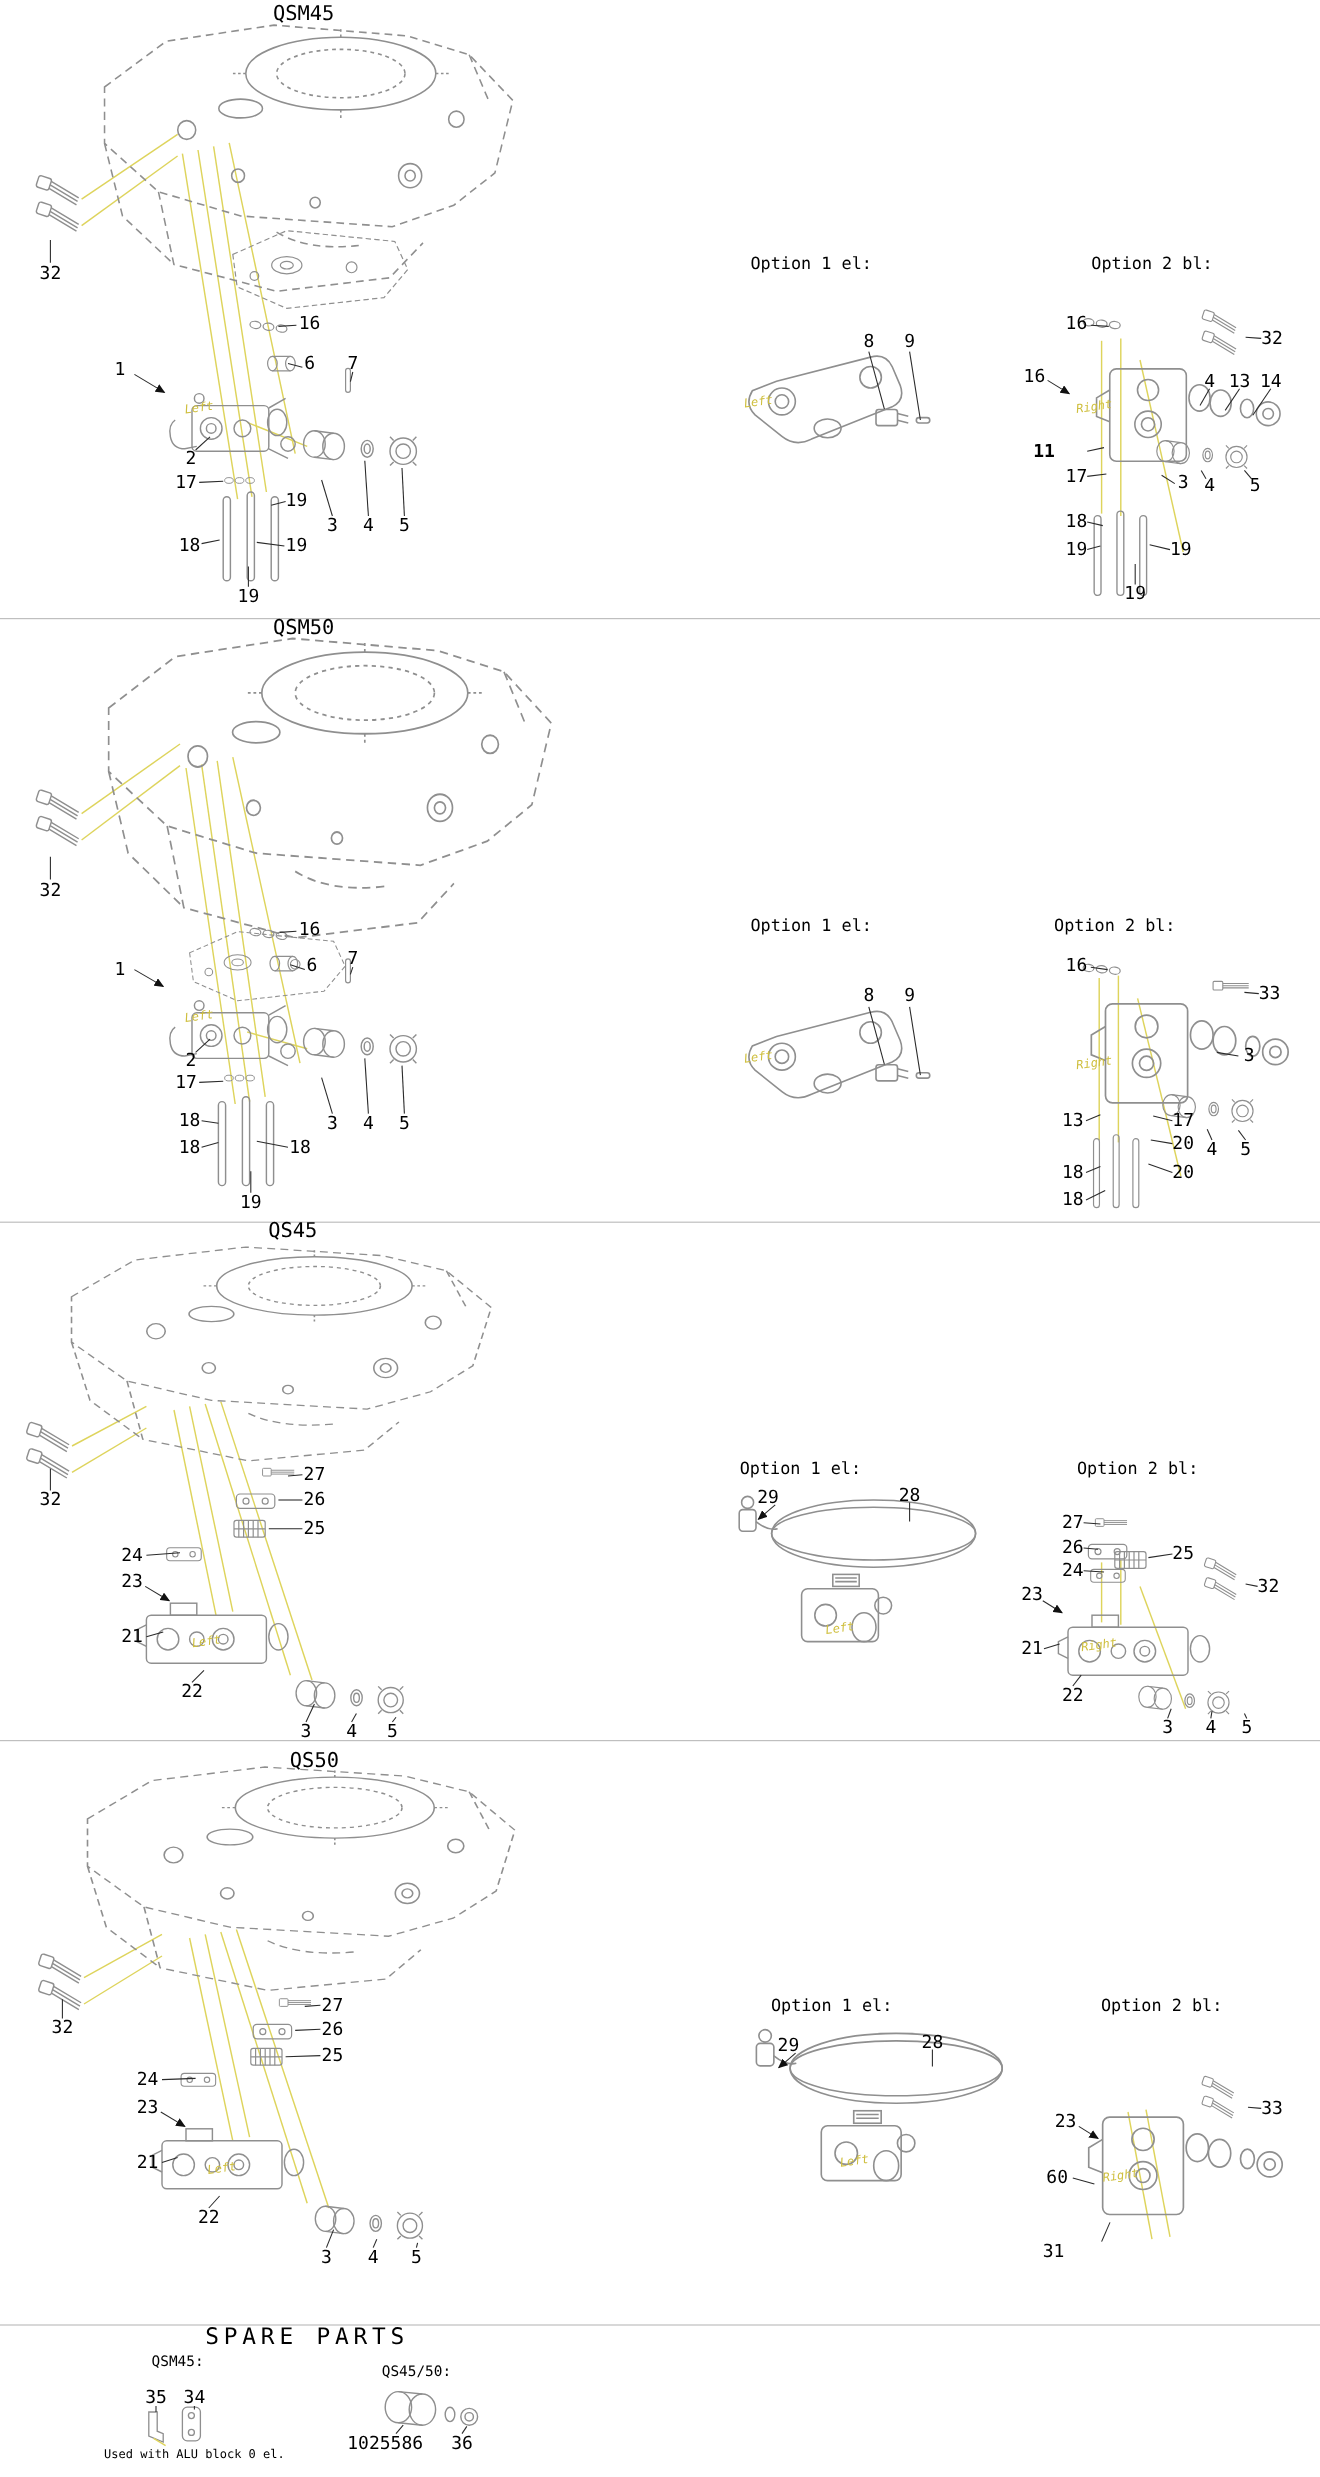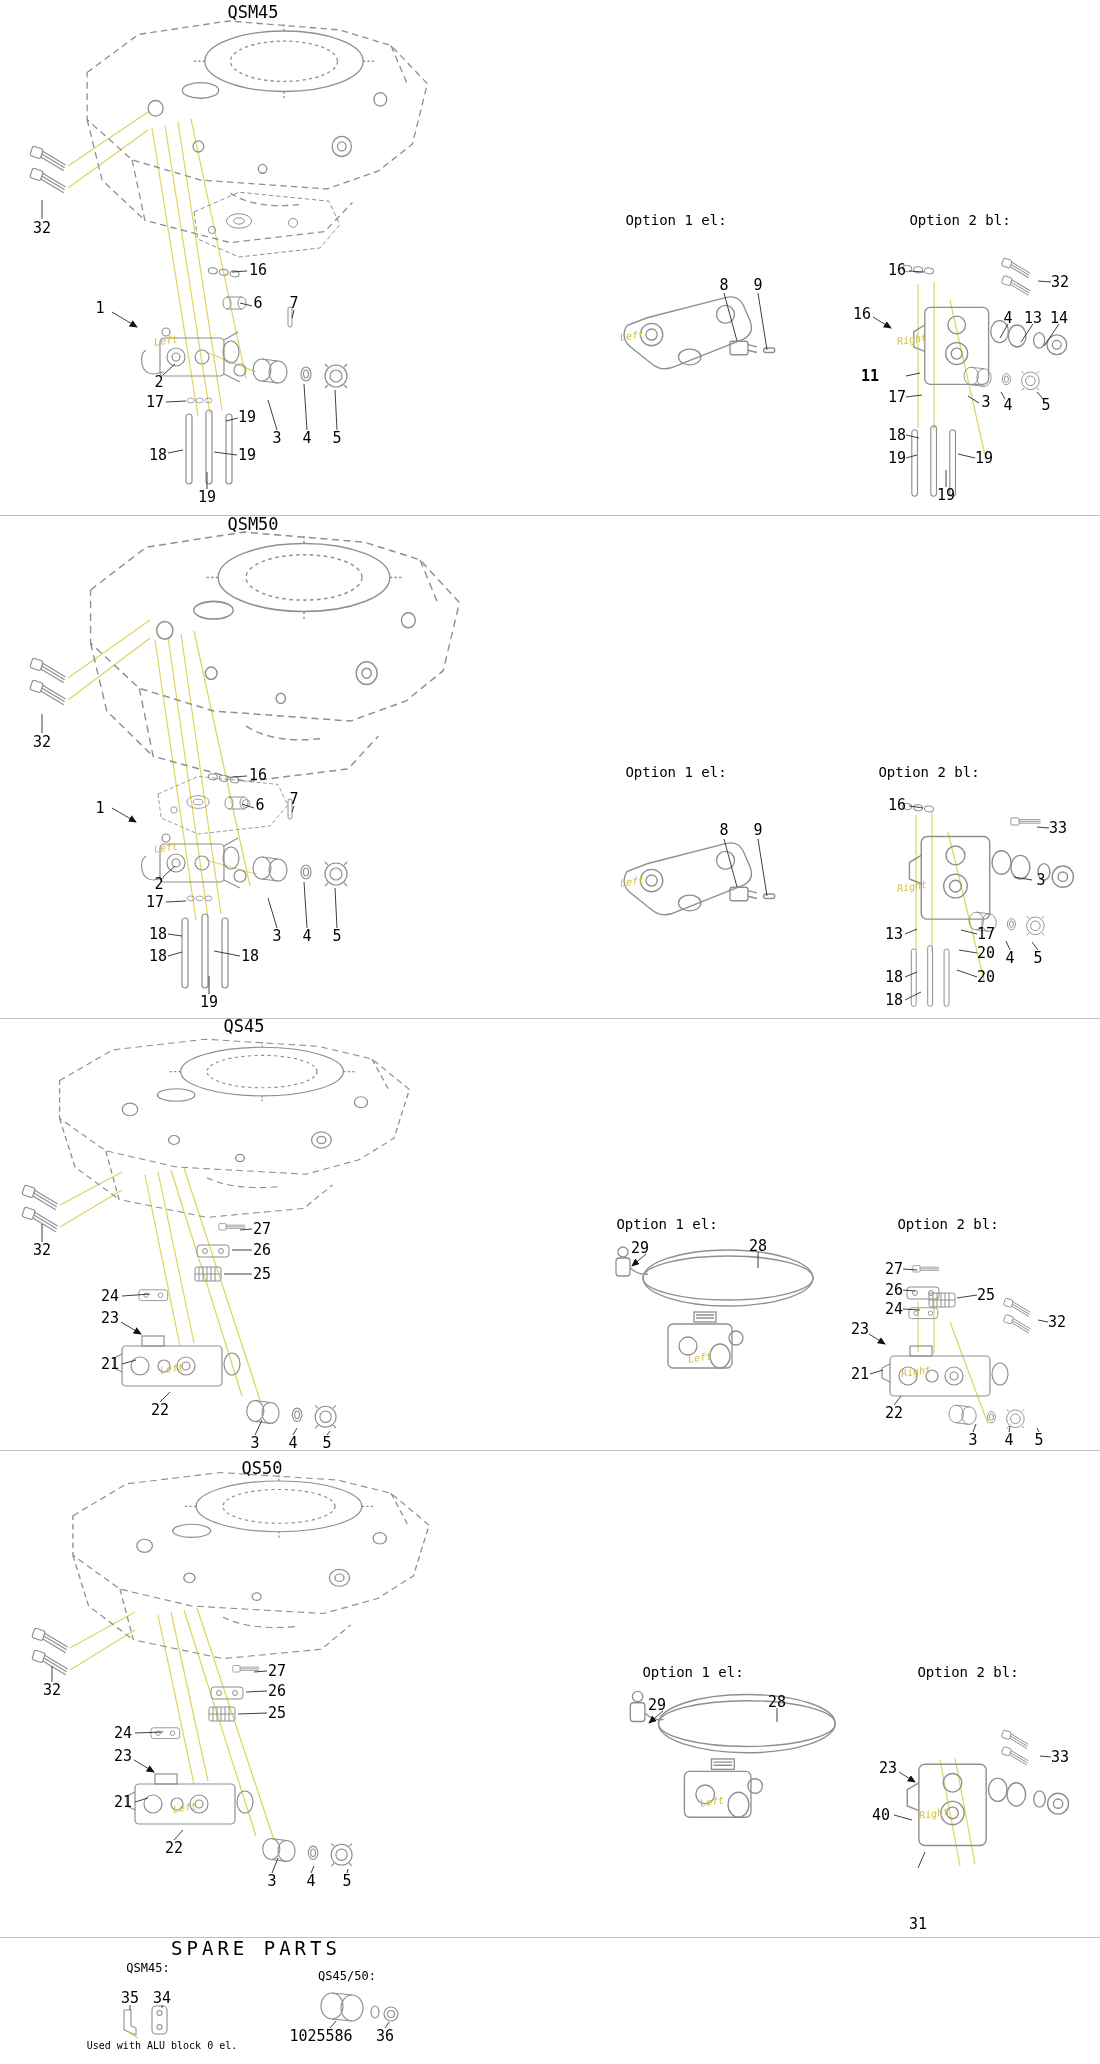--- a/index.html
+++ b/index.html
@@ -706,22 +706,22 @@
       <div class="lbl callout" style="left: 311px; top: 1881px;">4</div>
       <div class="lbl callout" style="left: 347px; top: 1881px;">5</div>
       <div class="lbl block-label" style="left: 185px; top: 1808px;">Left</div>
       <div class="lbl option-label" style="left: 693px; top: 1672px;">Option 1 el:</div>
       <div class="lbl callout" style="left: 657px; top: 1705px;">29</div>
       <div class="lbl callout" style="left: 777px; top: 1702px;">28</div>
       <div class="lbl block-label" style="left: 712px; top: 1802px;">Left</div>
       <div class="lbl option-label" style="left: 968px; top: 1672px;">Option 2 bl:</div>
       <div class="lbl callout" style="left: 888px; top: 1768px;">23</div>
       <div class="lbl callout" style="left: 1060px; top: 1757px;">33</div>
-      <div class="lbl callout" style="left: 881px; top: 1815px;">40</div>
-      <div class="lbl callout" style="left: 918px; top: 1876px; margin-top: 48px;">31</div>
+      <div class="lbl callout" style="left: 881px; top: 1815px;">60</div>
+      <div class="lbl callout" style="left: 878px; top: 1876px;">31</div>
       <div class="lbl block-label" style="left: 934px; top: 1814px;">Right</div>
       <div class="lbl spare-title" style="left: 256px; top: 1948px;">SPARE PARTS</div>
       <div class="lbl group-label" style="left: 148px; top: 1968px;">QSM45:</div>
       <div class="lbl callout" style="left: 130px; top: 1998px; text-align: right;">35</div>
       <div class="lbl callout" style="left: 162px; top: 1998px;">34</div>
       <div class="lbl caption" style="left: 162px; top: 2046px;">Used with ALU block 0 el.</div>
       <div class="lbl group-label" style="left: 347px; top: 1976px;">QS45/50:</div>
       <div class="lbl callout" style="left: 321px; top: 2036px;">1025586</div>
       <div class="lbl callout" style="left: 385px; top: 2036px;">36</div>
     </div>

